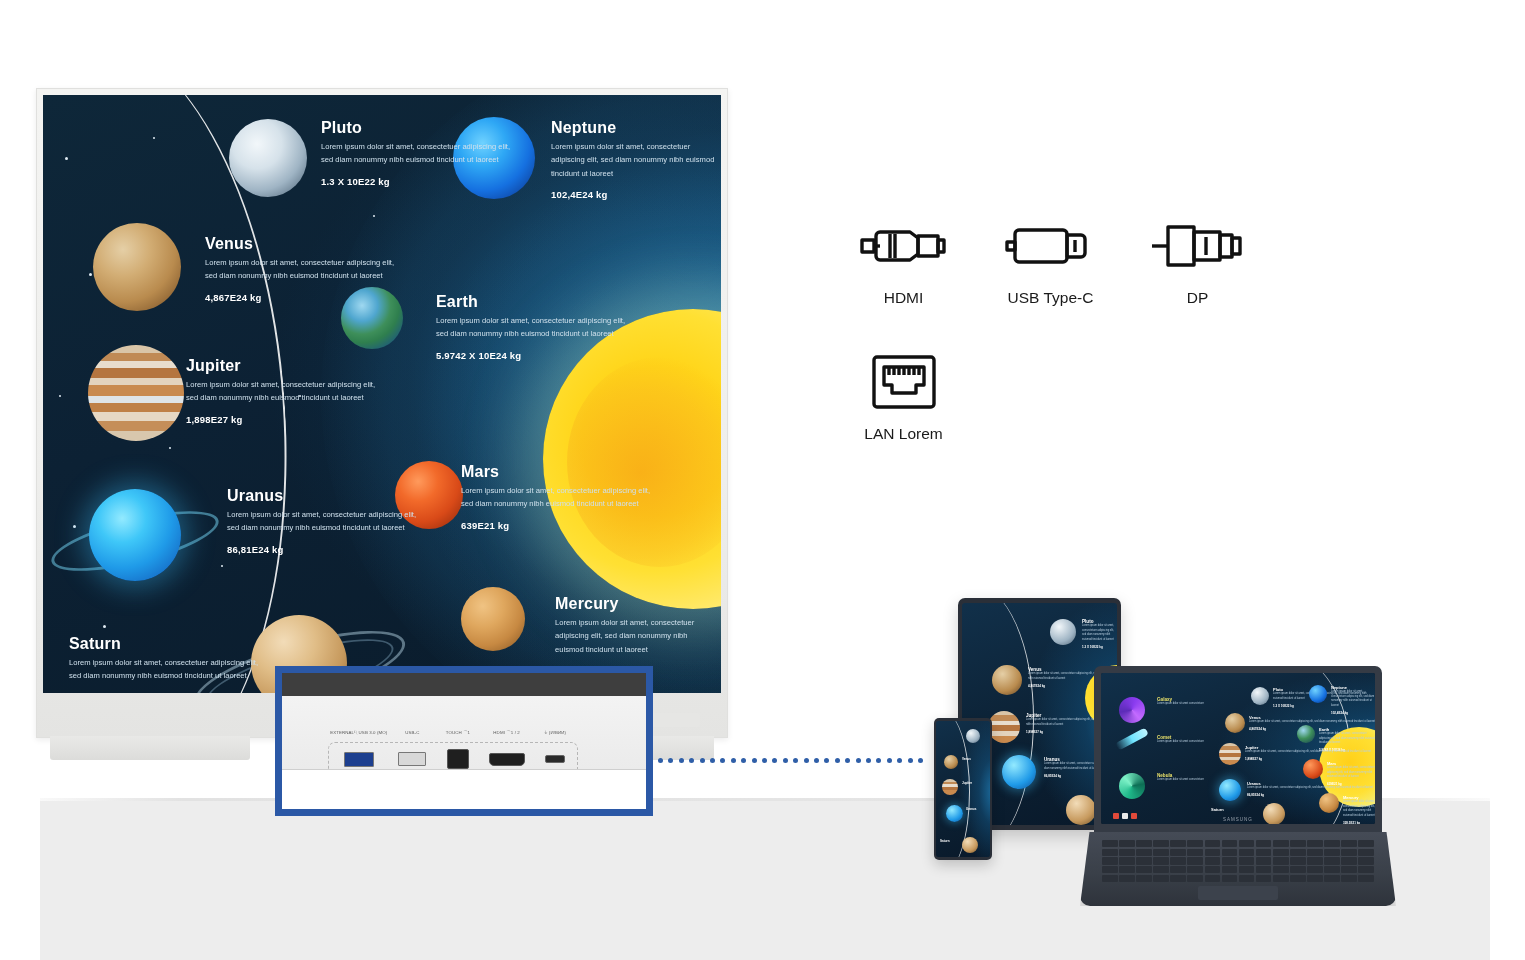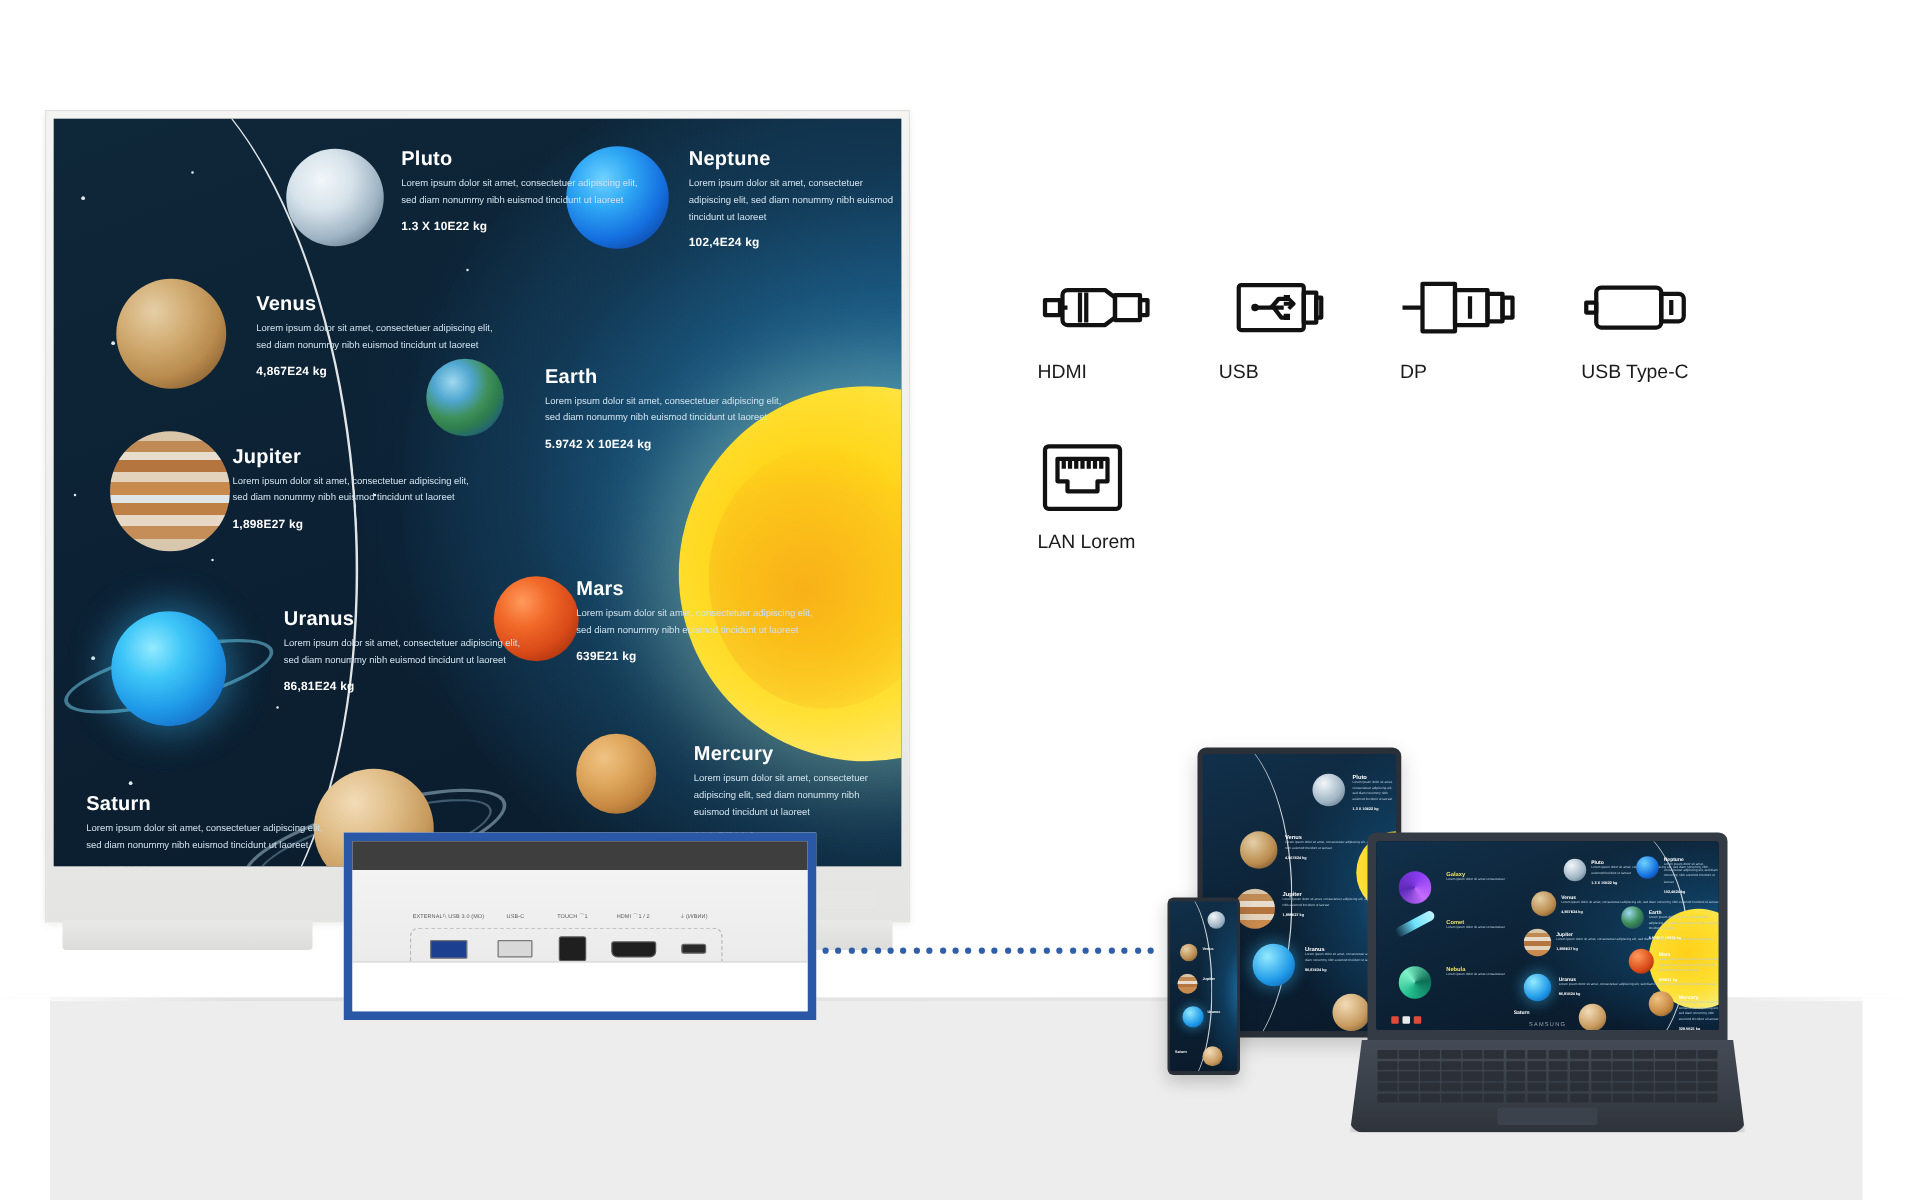--- a/index.html
+++ b/index.html
@@ -190,21 +190,21 @@
 
   
   .dots{ position:absolute; left:658px; top:758px; width:268px; height:6px; }
   .dots i{
     position:absolute; width:5px; height:5px; border-radius:50%; background:#2f5fa8; top:0;
   }
 
   
   .conn{ position:absolute; left:830px; top:205px; width:580px; }
   .conn-row{ display:flex; }
-  .conn-item{ width:147px; display:flex; flex-direction:column; align-items:flex-start; }
+  .conn-item{ width:147px; display:flex; flex-direction:column; align-items:center; }
   .conn-item .glyph{ height:82px; display:flex; align-items:center; justify-content:center; }
   .conn-item .cap{ font-size:15.5px; color:#1a1a1a; margin-top:2px; white-space:nowrap; }
   .conn-row2{ display:flex; margin-top:34px; }
   .conn-row2 .conn-item:nth-child(3){ width:200px; }
 
   
   .cluster{ position:absolute; left:928px; top:588px; width:480px; height:352px; }
 
   .tablet{
     position:absolute; left:30px; top:10px; width:163px; height:232px;
@@ -443,69 +443,50 @@
               <path d="M24 14h30l8 6v16l-8 6H24a4 4 0 0 1-4-4V18a4 4 0 0 1 4-4z"></path>
               <path d="M62 18h20v20H62z"></path>
               <path d="M82 22h6v12h-6z"></path>
               <path d="M34 16v24M39 16v24"></path>
             </g>
           </svg>
         </span>
         <span class="cap">HDMI</span>
       </div>
 
+
       <div class="conn-item">
         <span class="glyph">
           <svg width="96" height="56" viewBox="0 0 96 56">
             <g fill="none" stroke="#111" stroke-width="3.4" stroke-linejoin="round">
-              <rect x="16" y="10" width="52" height="36" rx="2"></rect>
-              <path d="M68 16h10v24H68z"></path>
-              <path d="M78 20h4v16h-4z"></path>
-              <path d="M30 28h22"></path>
-              <circle cx="29" cy="28" r="3" fill="#111" stroke="none"></circle>
-              <path d="M42 28l6-7h6"></path>
-              <path d="M44 28l6 8h5"></path>
-              <path d="M52 18h5v5h-5z" fill="#111" stroke="none"></path>
-              <path d="M52 33h5v5h-5z" fill="#111" stroke="none"></path>
-              <path d="M52 25h8l-4-4 4 4-4 4" stroke-width="3"></path>
+              <path d="M4 24h8v8H4z"></path>
+              <rect x="12" y="12" width="52" height="32" rx="4"></rect>
+              <path d="M64 17h14a4 4 0 0 1 4 4v14a4 4 0 0 1-4 4H64z"></path>
+              <path d="M72 22v12"></path>
             </g>
           </svg>
         </span>
-        <span class="cap">USB</span>
+        <span class="cap">USB Type-C</span>
       </div>
 
       <div class="conn-item">
         <span class="glyph">
           <svg width="96" height="56" viewBox="0 0 96 56">
             <g fill="none" stroke="#111" stroke-width="3.4" stroke-linejoin="round">
               <path d="M2 28h16"></path>
               <rect x="18" y="9" width="26" height="38"></rect>
               <rect x="44" y="14" width="26" height="28"></rect>
               <rect x="70" y="17" width="12" height="22"></rect>
               <path d="M82 20h8v16h-8z"></path>
               <path d="M56 19v18"></path>
             </g>
           </svg>
         </span>
         <span class="cap">DP</span>
       </div>
-
-      <div class="conn-item">
-        <span class="glyph">
-          <svg width="96" height="56" viewBox="0 0 96 56">
-            <g fill="none" stroke="#111" stroke-width="3.4" stroke-linejoin="round">
-              <path d="M4 24h8v8H4z"></path>
-              <rect x="12" y="12" width="52" height="32" rx="4"></rect>
-              <path d="M64 17h14a4 4 0 0 1 4 4v14a4 4 0 0 1-4 4H64z"></path>
-              <path d="M72 22v12"></path>
-            </g>
-          </svg>
-        </span>
-        <span class="cap">USB Type-C</span>
-      </div>
     </div>
 
     <div class="conn-row2">
 
 
       <div class="conn-item">
         <span class="glyph">
           <svg width="72" height="62" viewBox="0 0 72 62">
             <g fill="none" stroke="#111" stroke-width="3.4" stroke-linejoin="round">
               <rect x="6" y="6" width="60" height="50" rx="3"></rect>

